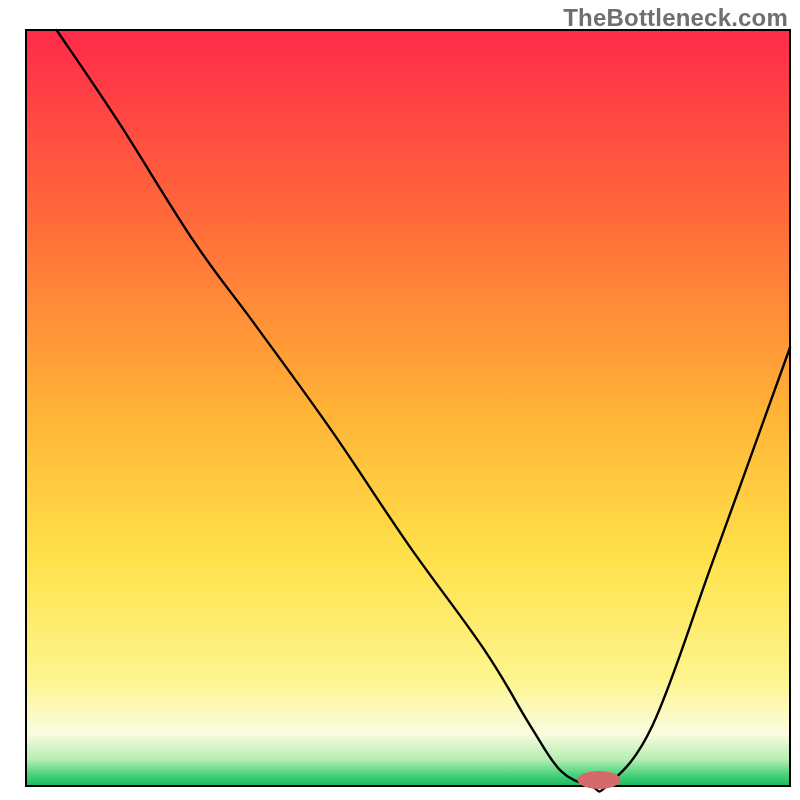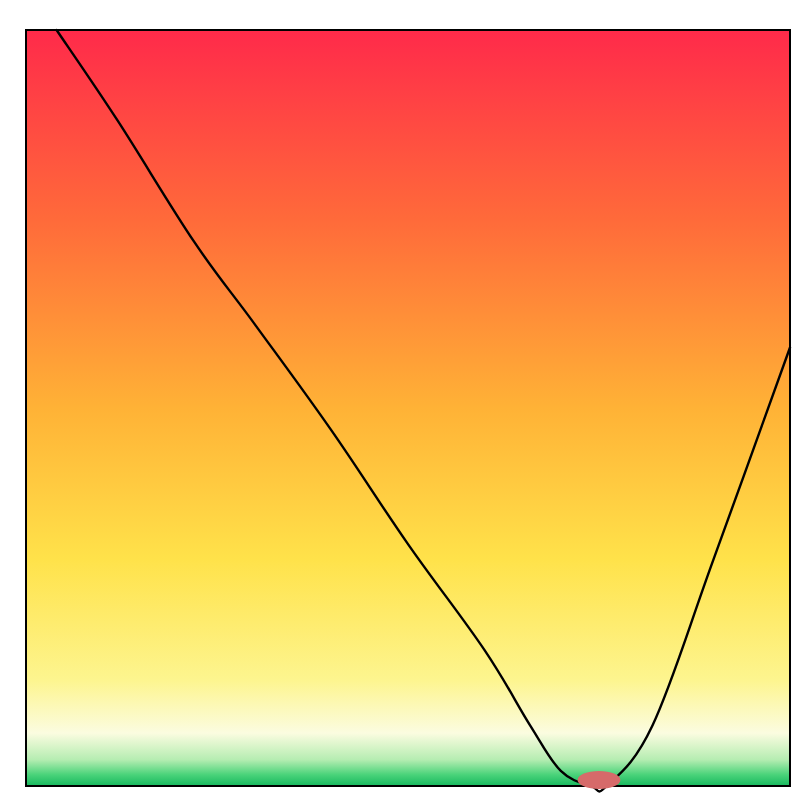--- a/index.html
+++ b/index.html
@@ -29,20 +29,21 @@
   svg.plot {
     position: absolute;
     top: 0;
     left: 0;
   }
 </style>
 </head>
 <body>
 
 <div class="chart-container">
+  <div class="watermark">TheBottleneck.com</div>
 
   <svg class="plot" width="800" height="800" viewBox="0 0 800 800">
     <defs>
       <linearGradient id="bg-grad" x1="0" y1="0" x2="0" y2="1">
 
       <stop offset="0.00%" stop-color="#ff2a4a"></stop>
           <stop offset="25.00%" stop-color="#ff6a3a"></stop>
           <stop offset="50.00%" stop-color="#ffb236"></stop>
           <stop offset="70.00%" stop-color="#ffe24a"></stop>
           <stop offset="86.00%" stop-color="#fdf58f"></stop>

